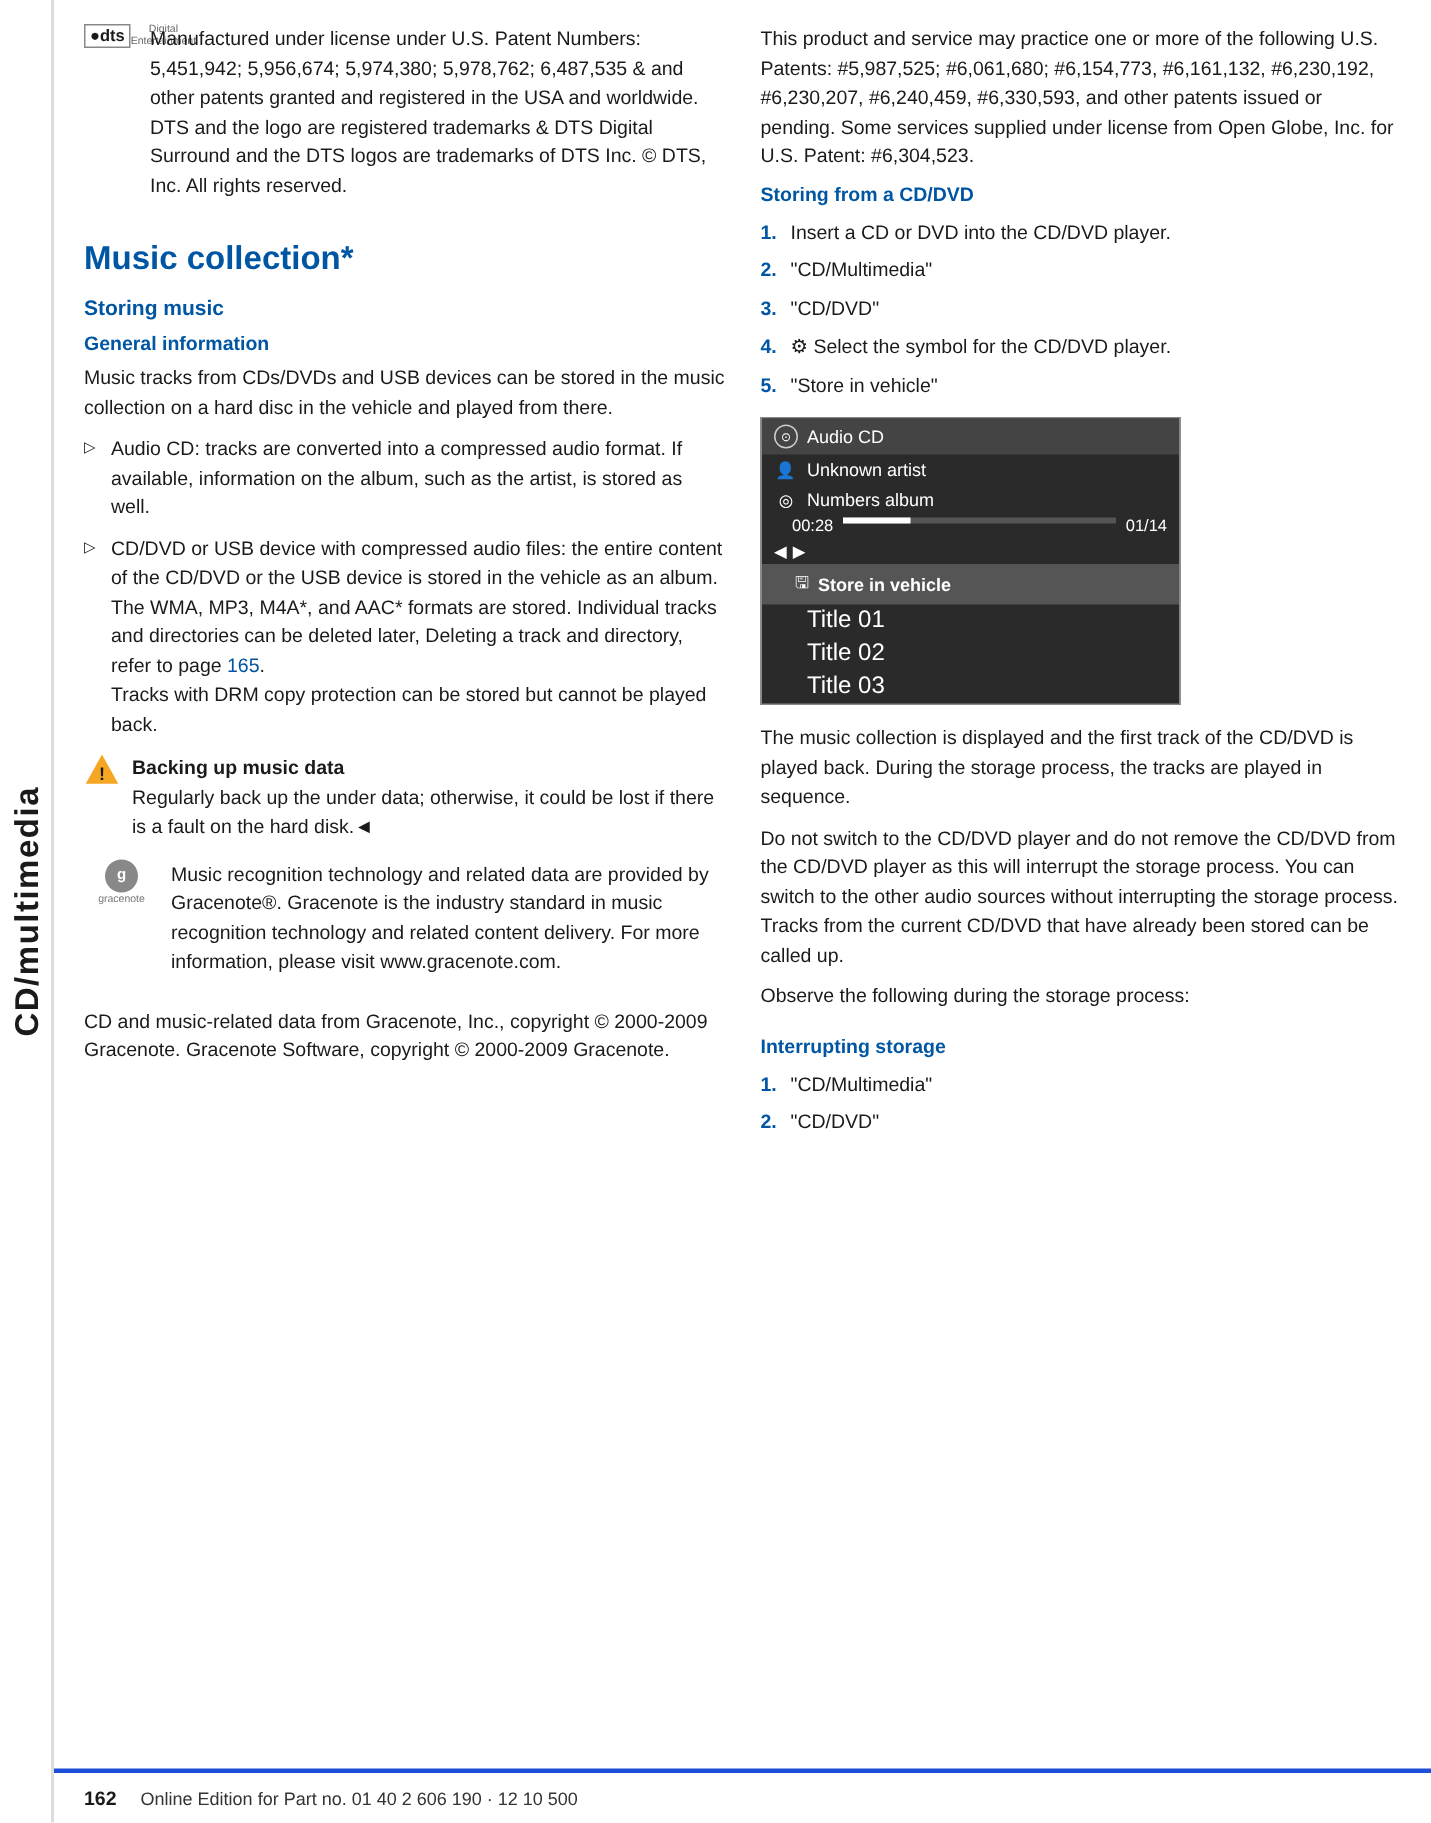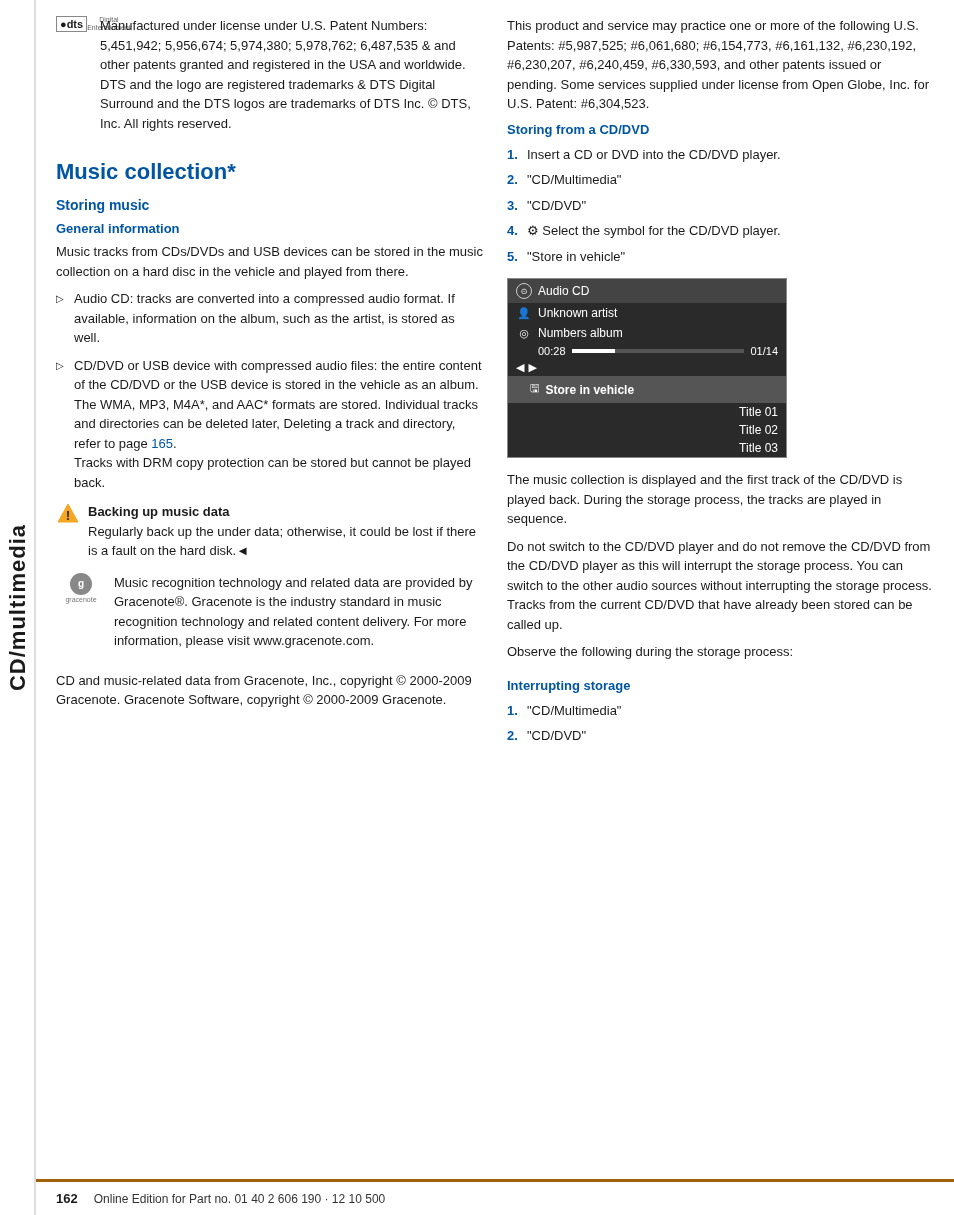--- a/index.html
+++ b/index.html
@@ -295,22 +295,21 @@
       text-align: center;
       font-size: 11px;
     }
 
     .cd-row-text {
       font-size: 12px;
     }
 
     .cd-progress-row {
       display: flex;
-      align-items: center;
-      padding: 2px 8px 2px 30px;
+      padding: 2px 8px 2px 20px;
       gap: 6px;
     }
 
     .cd-progress-bar-container {
       flex: 1;
       height: 4px;
       background: #555;
       position: relative;
     }
 
@@ -351,31 +350,30 @@
       font-size: 11px;
     }
 
     .cd-store-label {
       font-size: 12px;
       font-weight: bold;
     }
 
     .cd-title-row {
       padding: 2px 8px 2px 30px;
-      font-size: 12px;
-      text-align: right;
+      font-size: 16px;
     }
 
     .bottom-bar {
       position: absolute;
       bottom: 0;
       left: 36px;
       right: 0;
       height: 36px;
-      border-top: 3px solid #a16207;
+      border-top: 3px solid #1d4ed8;
       display: flex;
       align-items: center;
       padding: 0 20px;
     }
 
     .page-number {
       font-size: 13px;
       font-weight: bold;
       margin-right: 16px;
     }

